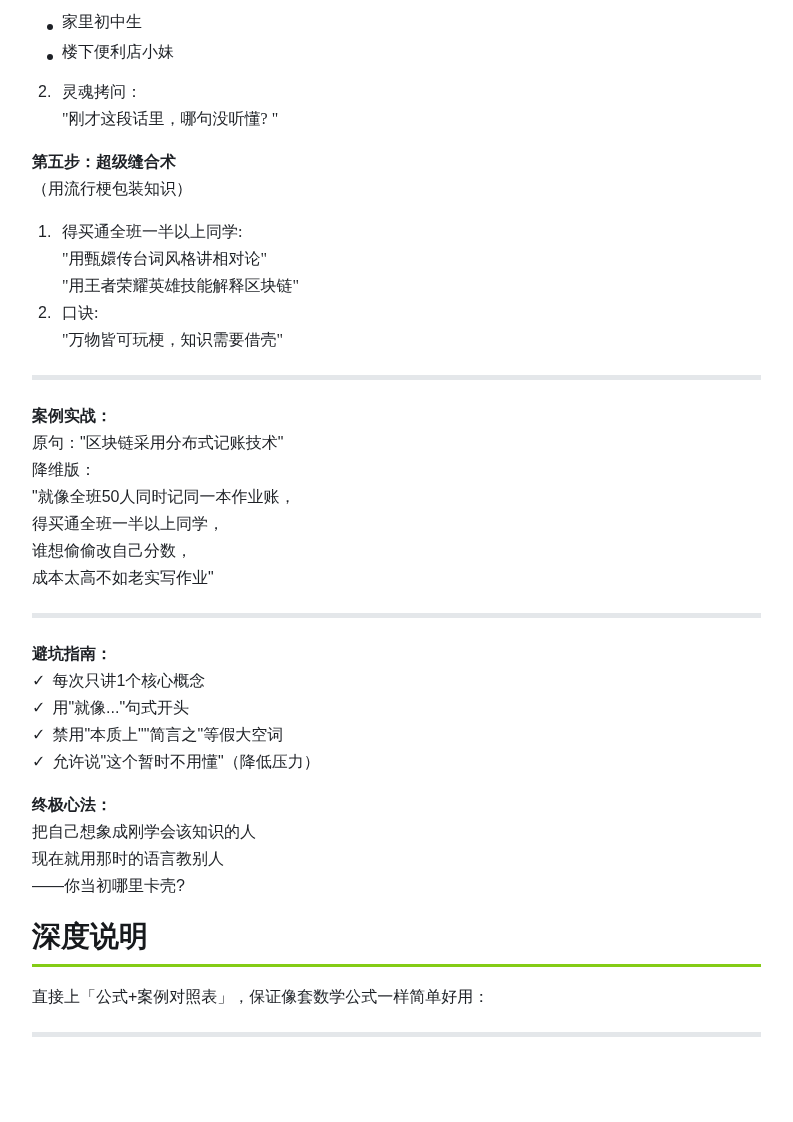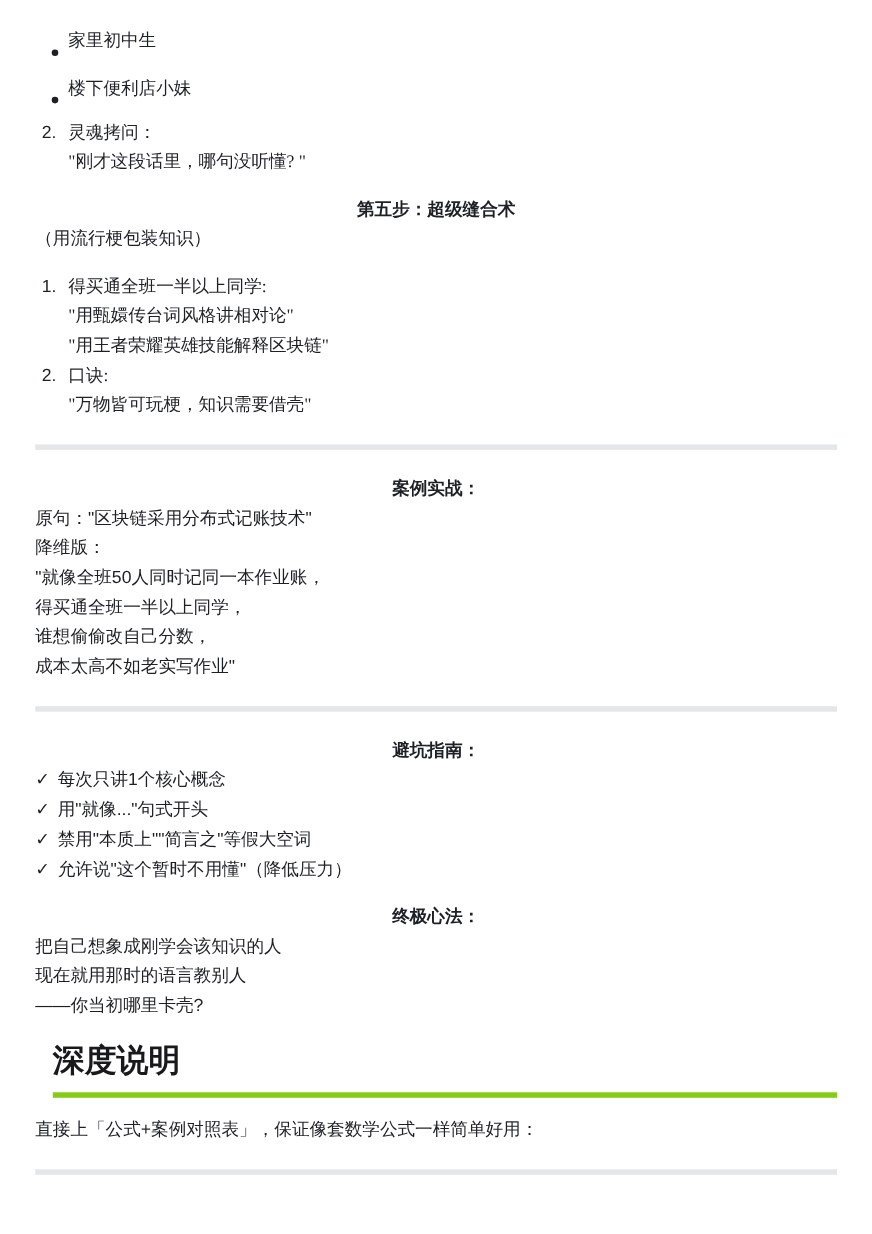--- a/index.html
+++ b/index.html
@@ -16,24 +16,23 @@
     color: #1d2025;
   }
   .doc {
     padding: 8px 32px 0 32px;
     box-sizing: border-box;
   }
   
   .ulist { margin: 0 0 13px 0; }
   .uli {
     display: flex;
-    align-items: flex-end;
+    align-items: center;
     line-height: 27px;
     margin-bottom: 3px;
-    margin-top: 16px;
   }
   .bullet {
     flex: 0 0 6px;
     width: 6px;
     height: 6px;
     border-radius: 50%;
     background: #1d2025;
     margin: 11px 9px 0 15px;
   }
   
@@ -43,39 +42,39 @@
     flex: 0 0 30px;
     box-sizing: border-box;
     padding-left: 6px;
     line-height: 27px;
   }
   .libody { flex: 1; line-height: 27px; font-family: Liberation Serif, serif; }
   .libody div { line-height: 27px; }
   
   .para { margin: 0 0 16px 0; line-height: 27px; }
   .para div { line-height: 27px; }
-  .b { font-weight: 700; text-align: center; }
+  .b { font-weight: 700; }
   
   .check-line { display: flex; align-items: flex-start; }
   .check { margin-right: 7px; }
   
   .hr {
     height: 5px;
     border: none;
     background: #e4e7ea;
     margin: 22px 0;
   }
   
   h2.section {
-    margin: 18px 0 16px 16px;
+    margin: 18px 0 16px 0;
     font-size: 29px;
     line-height: 38px;
     font-weight: 700;
     padding-bottom: 9px;
-    border-bottom: 5px solid #84cc16;
+    border-bottom: 3px solid #84cc16;
     color: #17191c;
   }
 </style>
 </head>
 <body>
 
 <div class="doc">
 
   <div class="ulist">
     <div class="uli">

